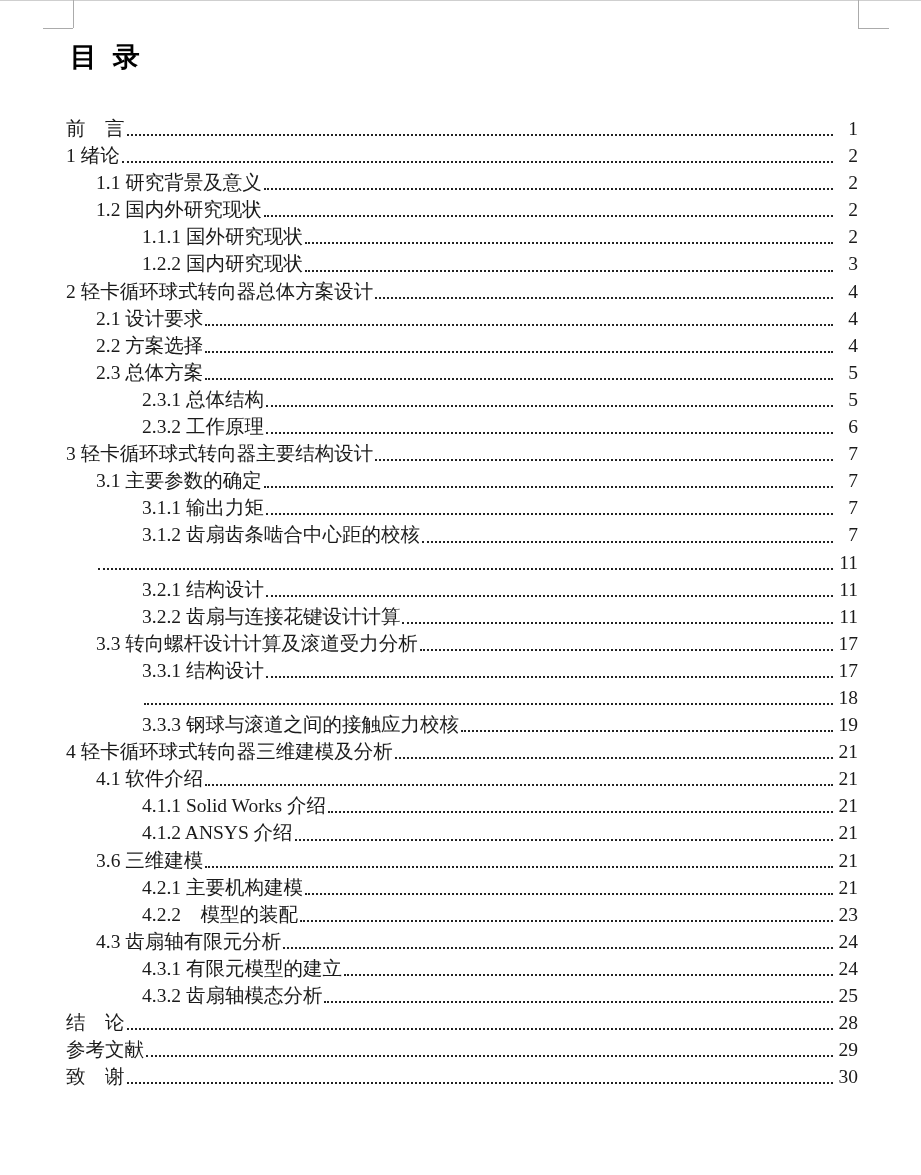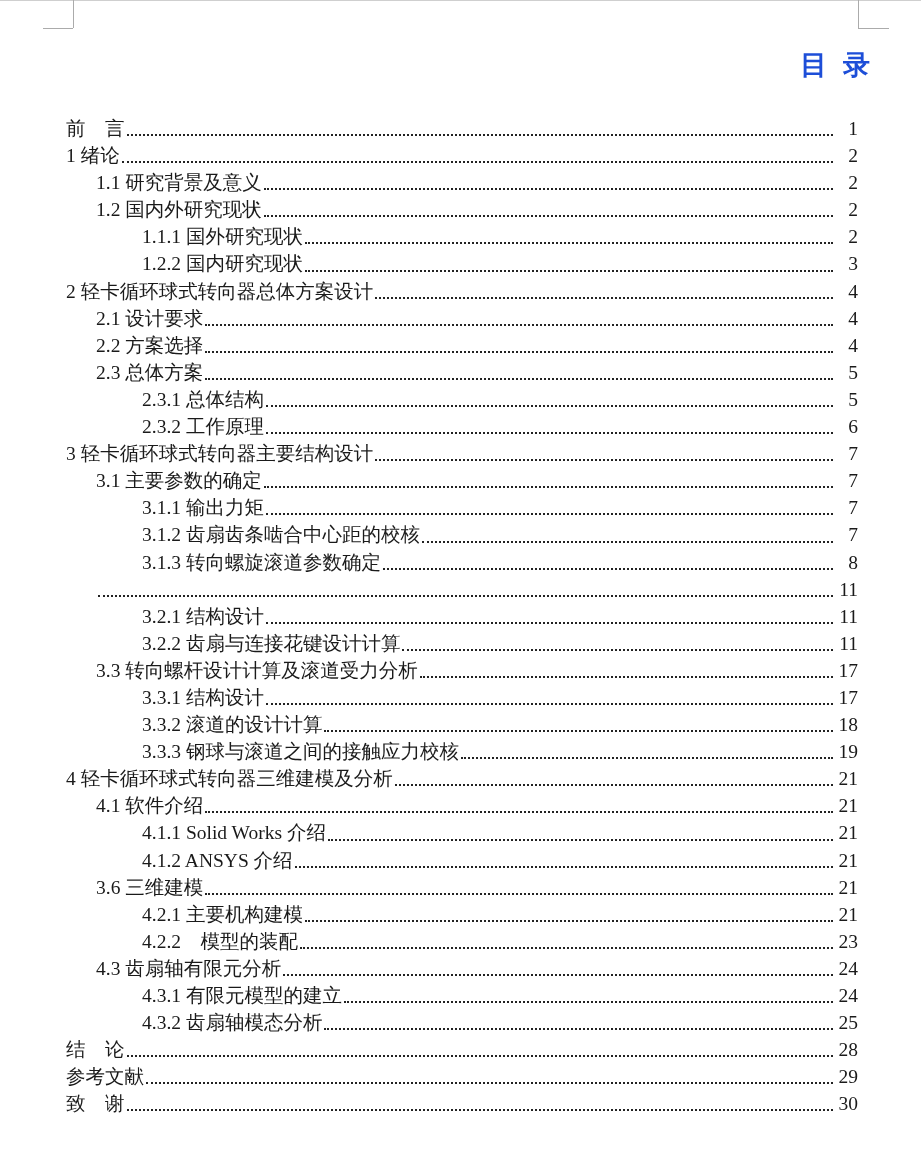--- a/index.html
+++ b/index.html
@@ -40,27 +40,27 @@
   .crop-v.left  { left: 73px; }
   .crop-h.left  { left: 43px; width: 30px; }
   .crop-v.right { left: 858px; }
   .crop-h.right { left: 858px; width: 31px; }
 
   .title {
     position: absolute;
     top: 36px;
     left: 66px;
     width: 792px;
-    margin: 12px;
-    text-align: right;
+    margin: 4px;
+    text-align: left;
     font-size: 27px;
     line-height: 34px;
     font-weight: bold;
     word-spacing: 9px;
-    color: #1d4ed8;
+    color: #000000;
   }
 
   .toc {
     position: absolute;
     top: 115px;
     left: 66px;
     width: 792px;
   }
   .row {
     display: flex;
@@ -112,27 +112,26 @@
       <div class="row lvl0"><span class="label">2 轻卡循环球式转向器总体方案设计</span><span class="dots"></span><span class="pagenum">4</span></div>
       <div class="row lvl1"><span class="label">2.1 设计要求</span><span class="dots"></span><span class="pagenum">4</span></div>
       <div class="row lvl1"><span class="label">2.2 方案选择</span><span class="dots"></span><span class="pagenum">4</span></div>
       <div class="row lvl1"><span class="label">2.3 总体方案</span><span class="dots"></span><span class="pagenum">5</span></div>
       <div class="row lvl2"><span class="label">2.3.1 总体结构</span><span class="dots"></span><span class="pagenum">5</span></div>
       <div class="row lvl2"><span class="label">2.3.2 工作原理</span><span class="dots"></span><span class="pagenum">6</span></div>
       <div class="row lvl0"><span class="label">3 轻卡循环球式转向器主要结构设计</span><span class="dots"></span><span class="pagenum">7</span></div>
       <div class="row lvl1"><span class="label">3.1 主要参数的确定</span><span class="dots"></span><span class="pagenum">7</span></div>
       <div class="row lvl2"><span class="label">3.1.1 输出力矩</span><span class="dots"></span><span class="pagenum">7</span></div>
       <div class="row lvl2"><span class="label">3.1.2 齿扇齿条啮合中心距的校核</span><span class="dots"></span><span class="pagenum">7</span></div>
-      <div class="row lvl2"><span class="label">3.1.3 转向螺旋滚道参数确定</span><span class="dots"></span><span class="pagenum">8</span></div>
       <div class="row lvl1"><span class="dots"></span><span class="pagenum">11</span></div>
       <div class="row lvl2"><span class="label">3.2.1 结构设计</span><span class="dots"></span><span class="pagenum">11</span></div>
       <div class="row lvl2"><span class="label">3.2.2 齿扇与连接花键设计计算</span><span class="dots"></span><span class="pagenum">11</span></div>
       <div class="row lvl1"><span class="label">3.3 转向螺杆设计计算及滚道受力分析</span><span class="dots"></span><span class="pagenum">17</span></div>
       <div class="row lvl2"><span class="label">3.3.1 结构设计</span><span class="dots"></span><span class="pagenum">17</span></div>
-      <div class="row lvl2"><span class="label">3.3.2 滚道的设计计算</span><span class="dots"></span><span class="pagenum">18</span></div>
+      <div class="row lvl2"><span class="dots"></span><span class="pagenum">18</span></div>
       <div class="row lvl2"><span class="label">3.3.3 钢球与滚道之间的接触应力校核</span><span class="dots"></span><span class="pagenum">19</span></div>
       <div class="row lvl0"><span class="label">4 轻卡循环球式转向器三维建模及分析</span><span class="dots"></span><span class="pagenum">21</span></div>
       <div class="row lvl1"><span class="label">4.1 软件介绍</span><span class="dots"></span><span class="pagenum">21</span></div>
       <div class="row lvl2"><span class="label">4.1.1 Solid Works 介绍</span><span class="dots"></span><span class="pagenum">21</span></div>
       <div class="row lvl2"><span class="label">4.1.2 ANSYS 介绍</span><span class="dots"></span><span class="pagenum">21</span></div>
       <div class="row lvl1"><span class="label">3.6 三维建模</span><span class="dots"></span><span class="pagenum">21</span></div>
       <div class="row lvl2"><span class="label">4.2.1 主要机构建模</span><span class="dots"></span><span class="pagenum">21</span></div>
       <div class="row lvl2"><span class="label">4.2.2　模型的装配</span><span class="dots"></span><span class="pagenum">23</span></div>
       <div class="row lvl1"><span class="label">4.3 齿扇轴有限元分析</span><span class="dots"></span><span class="pagenum">24</span></div>
       <div class="row lvl2"><span class="label">4.3.1 有限元模型的建立</span><span class="dots"></span><span class="pagenum">24</span></div>

